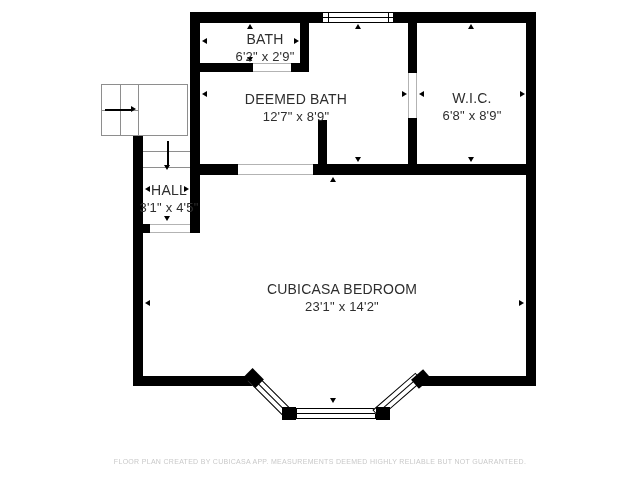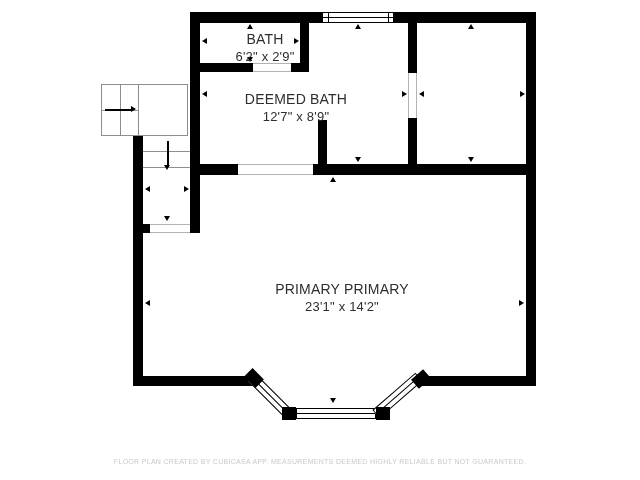--- a/index.html
+++ b/index.html
@@ -119,19 +119,27 @@
   <div class="tri right" style="left:519px;top:300px;"></div>
 
   <div class="room-label" style="left:265px;top:31px;">
     <div class="room-name">BATH</div>
     <div class="room-dims">6'2" x 2'9"</div>
   </div>
   <div class="room-label" style="left:296px;top:91px;">
     <div class="room-name">DEEMED BATH</div>
     <div class="room-dims">12'7" x 8'9"</div>
   </div>
+  <div class="room-label" style="left:472px;top:90px;">
+    <div class="room-name">W.I.C.</div>
+    <div class="room-dims">6'8" x 8'9"</div>
+  </div>
+  <div class="room-label" style="left:169px;top:182px;">
+    <div class="room-name">HALL</div>
+    <div class="room-dims">3'1" x 4'5"</div>
+  </div>
   <div class="room-label" style="left:342px;top:281px;">
-    <div class="room-name">PRIMARY PRIMARY</div>
+    <div class="room-name">CUBICASA BEDROOM</div>
     <div class="room-dims">23'1" x 14'2"</div>
   </div>
 
   <div class="footer">FLOOR PLAN CREATED BY CUBICASA APP. MEASUREMENTS DEEMED HIGHLY RELIABLE BUT NOT GUARANTEED.</div>
 </div>
 
 </body></html>

